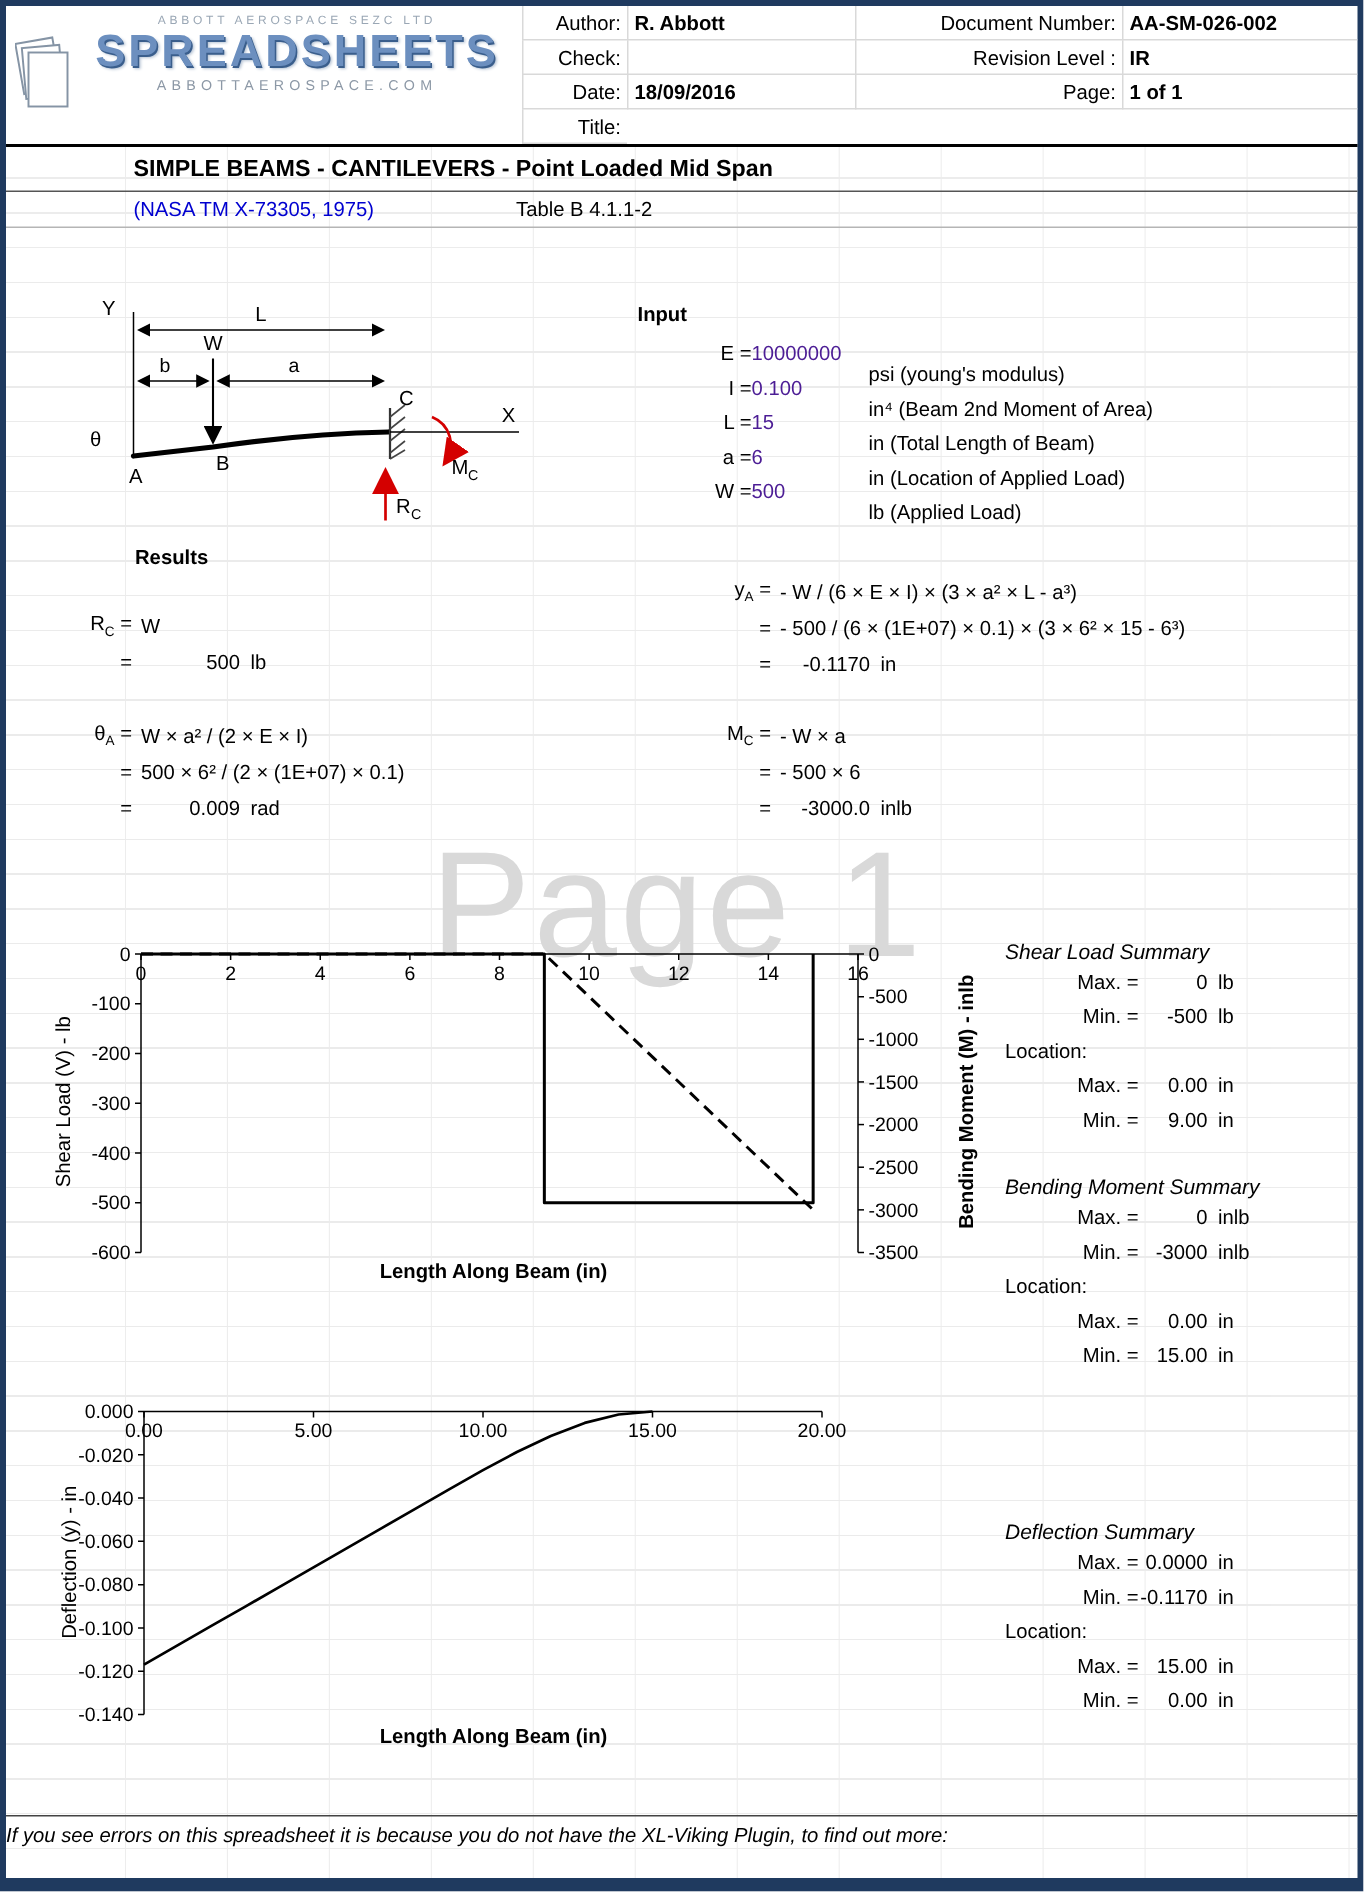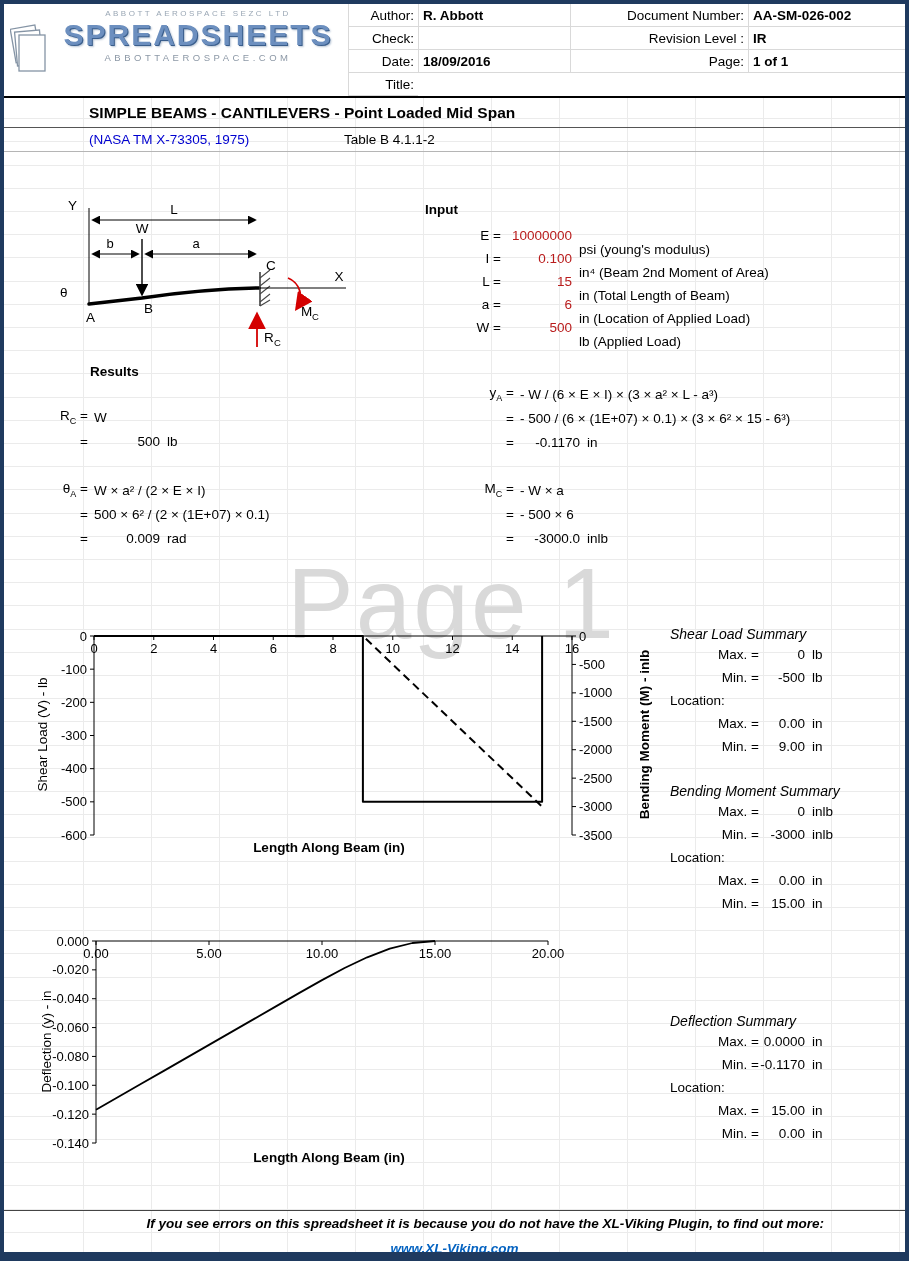--- a/index.html
+++ b/index.html
@@ -29,21 +29,21 @@
   .rule{position:absolute;left:0;width:909px;z-index:2;}
   
   .doc-title{position:absolute;left:85px;top:100px;font-size:15.5px;font-weight:bold;z-index:2;}
   .nasa{position:absolute;left:85px;top:128px;font-size:13.5px;color:#0000D0;z-index:2;}
   .tableref{position:absolute;left:340px;top:128px;font-size:13.5px;z-index:2;}
   
   .input-head{position:absolute;left:421px;top:198px;font-weight:bold;font-size:13.5px;z-index:2;}
   .input-rows{position:absolute;left:420px;top:220px;font-size:13.5px;z-index:2;}
   .irow{display:flex;height:23px;align-items:center;}
   .il{display:inline-block;width:77px;text-align:right;flex:none;}
-  .iv{display:inline-block;width:71px;text-align:right;color:#b91c1c;flex:none;}
+  .iv{display:inline-block;width:71px;text-align:left;color:#4c1d95;flex:none;}
   .iu{padding-left:7px;white-space:nowrap;margin-top:28px;}
   .res-head{position:absolute;left:86px;top:360px;font-weight:bold;font-size:13.5px;z-index:2;}
   .res-block{position:absolute;font-size:13.5px;z-index:2;}
   .rrow{display:flex;height:24px;align-items:center;}
   .rl{width:84px;text-align:right;flex:none;}
   .res-right .rl{width:86px;}
   .rx{padding-left:6px;white-space:nowrap;}
   .rv{width:72px;text-align:right;flex:none;}
   .res-right .rv{width:66px;}
   .ru{padding-left:7px;}
@@ -59,22 +59,22 @@
         font-size:13.5px;z-index:2;}
   
   .summary{position:absolute;left:660px;width:246px;font-size:13.5px;z-index:2;}
   .sum-title{font-style:italic;font-size:14px;height:26px;display:flex;align-items:center;padding-left:6px;}
   .sum-row{display:flex;height:23px;align-items:flex-start;}
   .sl{width:95px;text-align:right;flex:none;}
   .sv{width:46px;text-align:right;flex:none;}
   .su{padding-left:7px;}
   .sum-row.loc .sl{width:120px;text-align:left;padding-left:6px;}
   
-  .footer-note{position:absolute;left:0;top:1212px;width:820px;text-align:right;
-        font-weight:bold;font-style:italic;font-size:13.5px;z-index:2;}
+  .footer-note{position:absolute;left:0;top:1212px;width:820px;text-align:left;
+        font-weight:normal;font-style:italic;font-size:13.5px;z-index:2;}
   .footer-link{position:absolute;left:0;top:1235px;width:901px;text-align:center;z-index:2;}
   .footer-link a{color:#0563C1;font-weight:bold;font-style:italic;font-size:13.5px;
         text-decoration:underline;}
 </style>
 </head>
 <body>
 
 <div id="page">
   <div class="grid-bg"></div>
 
@@ -424,14 +424,13 @@
       </div>
     <div class="sum-row">
         <span class="sl">Min. =</span>
         <span class="sv">0.00</span>
         <span class="su">in</span>
       </div>
   </div>
 
   <div class="rule" style="top:1206px;height:1px;background:#444;"></div>
   <div class="footer-note">If you see errors on this spreadsheet it is because you do not have the XL-Viking Plugin, to find out more:</div>
-  <div class="footer-link"><a href="#">www.XL-Viking.com</a></div>
 </div>
 
 </body></html>

